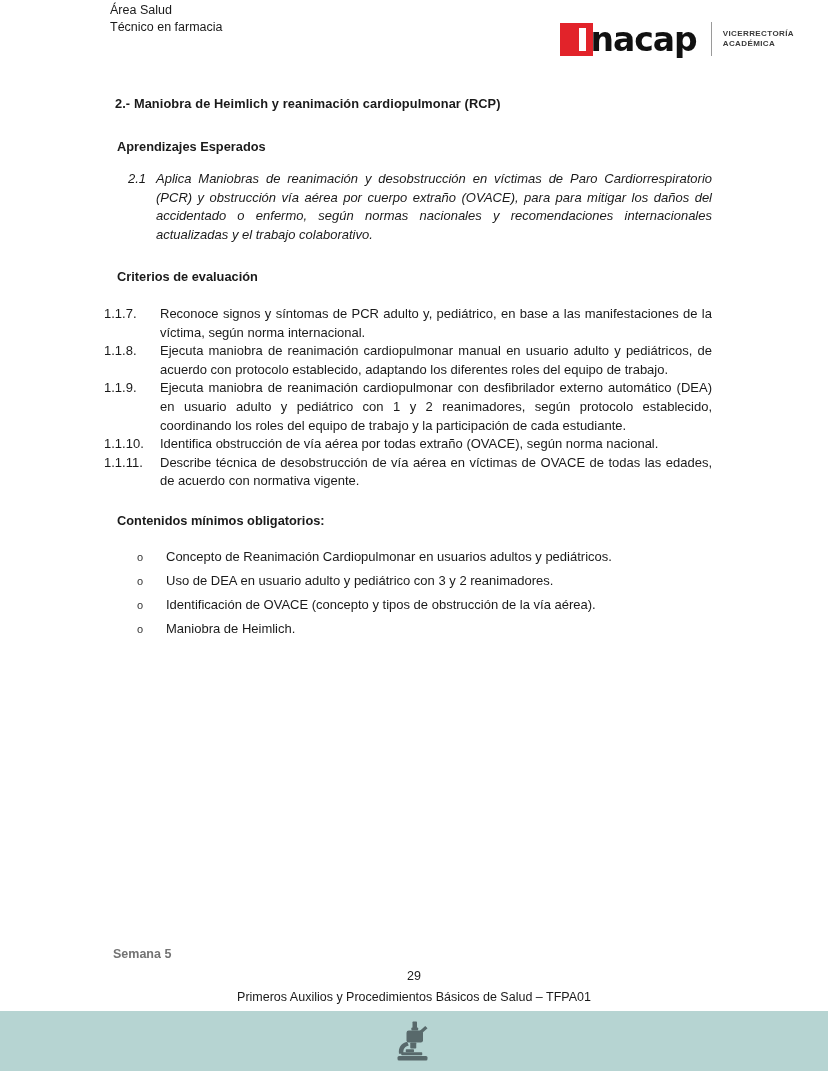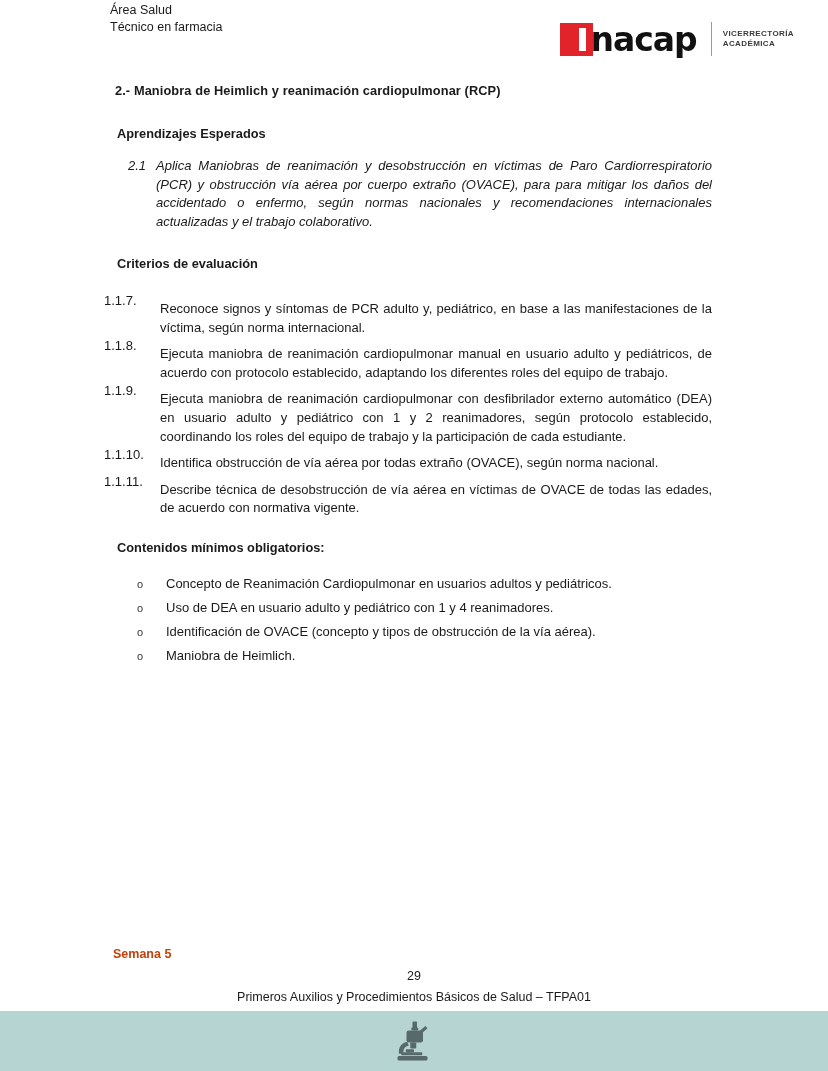--- a/index.html
+++ b/index.html
@@ -78,21 +78,21 @@
     line-height: 10.5px;
     letter-spacing: 0.4px;
     color: #3a3a3a;
     font-weight: 600;
   }
 
   
   .content {
     position: absolute;
     left: 0;
-    top: 83px;
+    top: 96px;
     width: 828px;
   }
   .section-title {
     margin-left: 115px;
     font-size: 12.8px;
     font-weight: bold;
     color: #1a1a1a;
     letter-spacing: 0.1px;
   }
   .sub-head {
@@ -139,21 +139,20 @@
   }
   .criterion-num {
     flex: none;
     width: 56px;
     text-align: left;
   }
   .criterion-text {
     flex: 1;
     text-align: justify;
     text-justify: inter-word;
-    margin-top: 8px;
   }
 
   
   .contents-head {
     margin-top: 22px;
     margin-left: 117px;
     font-size: 12.8px;
     font-weight: bold;
   }
   .contents-list {
@@ -277,35 +276,35 @@
 
   <div class="contents-head">Contenidos mínimos obligatorios:</div>
 
   <div class="contents-list" id="contents-container">
       <div class="content-item">
         <div class="content-bullet">o</div>
         <div class="content-label">Concepto de Reanimación Cardiopulmonar en usuarios adultos y pediátricos.</div>
       </div>
       <div class="content-item">
         <div class="content-bullet">o</div>
-        <div class="content-label">Uso de DEA en usuario adulto y pediátrico con 1 y 4 reanimadores.</div>
+        <div class="content-label">Uso de DEA en usuario adulto y pediátrico con 3 y 2 reanimadores.</div>
       </div>
       <div class="content-item">
         <div class="content-bullet">o</div>
         <div class="content-label">Identificación de OVACE (concepto y tipos de obstrucción de la vía aérea).</div>
       </div>
       <div class="content-item">
         <div class="content-bullet">o</div>
         <div class="content-label">Maniobra de Heimlich.</div>
       </div>
     </div>
 
 </div>
 
-<div class="footer-semana" style="color: #c2410c;">Semana 5</div>
+<div class="footer-semana" style="color: #737373;">Semana 5</div>
 
 <div class="footer-center">
   <div>29</div>
   <div>Primeros Auxilios y Procedimientos Básicos de Salud – TFPA01</div>
 </div>
 
 <div class="bottom-band" style="background: rgb(182, 212, 210);">
   <svg class="band-icon" viewBox="0 0 64 64">
     <g fill="#58696b">
       <rect x="30" y="6" width="6" height="9" rx="1"></rect>

